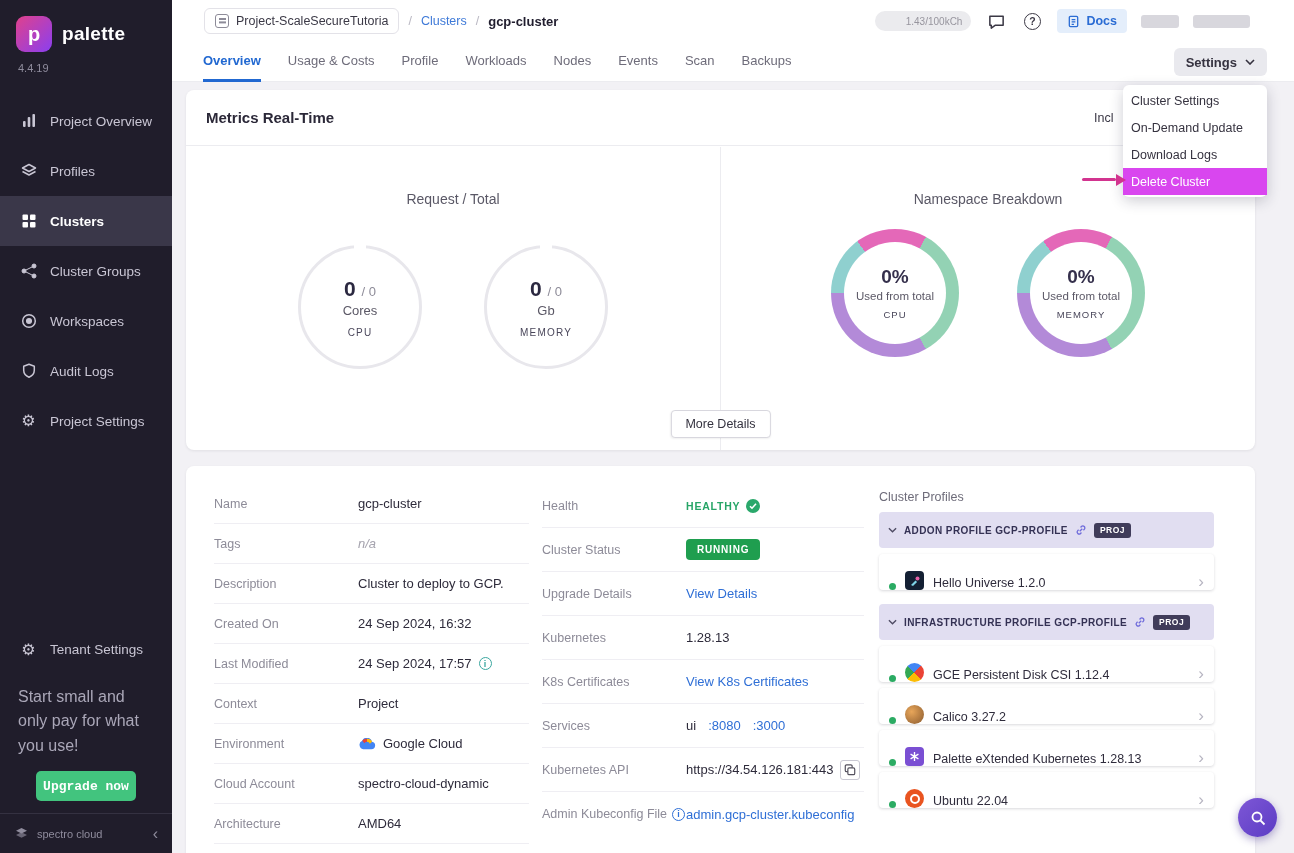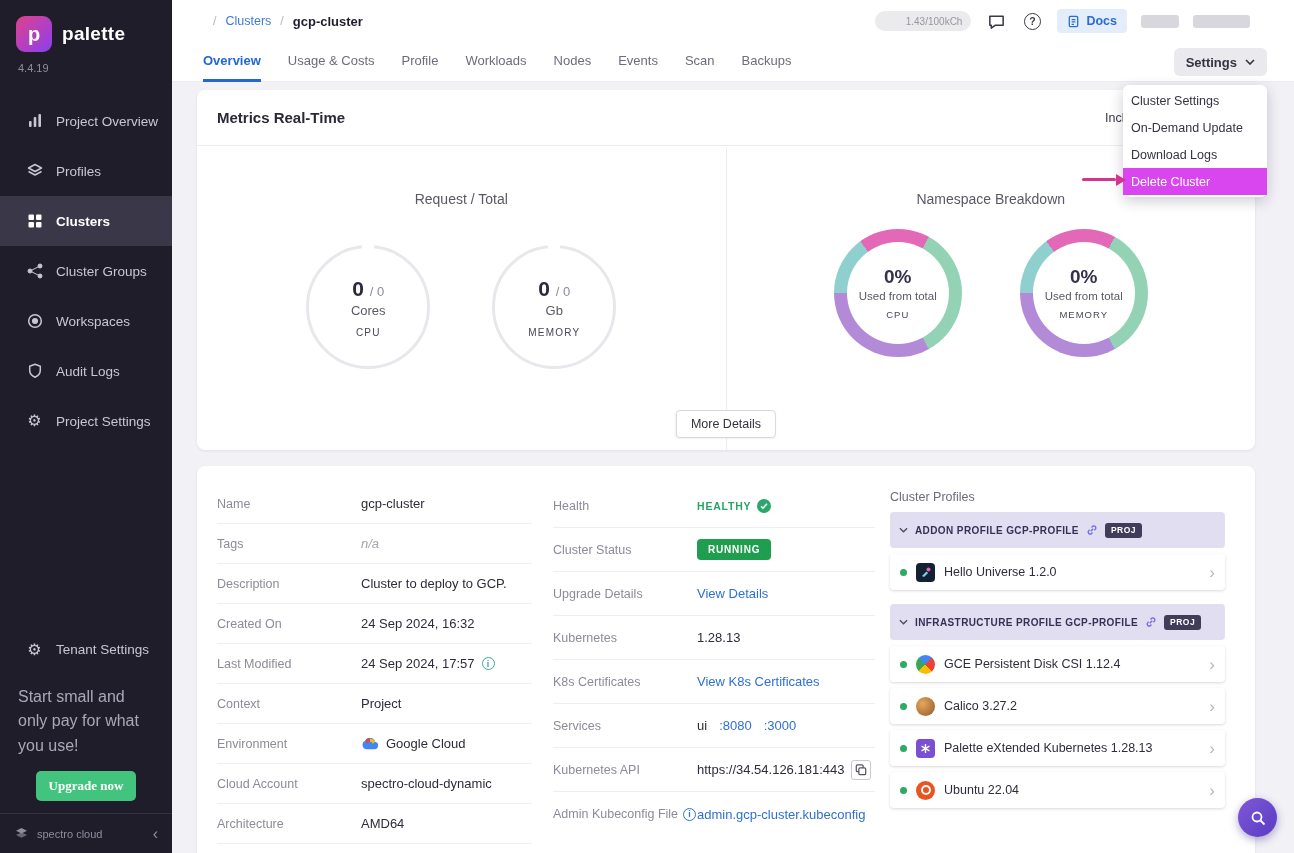--- a/index.html
+++ b/index.html
@@ -7,28 +7,28 @@
   body { font-family:"Liberation Sans", sans-serif; background:#f2f1f5; position:relative; }
   svg { display:block; }
 
   
   .sidebar { position:absolute; left:0; top:0; width:172px; height:853px; background:#201d2b; color:#c9c6d4; display:flex; flex-direction:column; z-index:10; }
   .logo-row { display:flex; align-items:center; gap:10px; padding:16px 16px 0 16px; }
   .logo-mark { width:36px; height:36px; border-radius:9px; background:linear-gradient(135deg,#e0418c,#8a3ff0); color:#fff; font-weight:bold; font-size:20px; display:flex; align-items:center; justify-content:center; }
   .logo-text { color:#fff; font-size:19px; font-weight:600; letter-spacing:.3px; }
   .version { font-size:11px; color:#8f8c9d; padding:10px 0 0 18px; }
   .nav { margin-top:22px; }
-  .nav-item { height:50px; display:flex; align-items:center; gap:13px; padding-left:26px; font-size:13.5px; color:#c9c6d4; cursor:pointer; }
+  .nav-item { height:50px; display:flex; align-items:center; gap:13px; padding-left:20px; font-size:13.5px; color:#c9c6d4; cursor:pointer; }
   .nav-item.active { background:#3a3749; color:#ffffff; font-weight:600; }
   .nav-item .ni { width:17px; height:17px; flex:0 0 17px; display:flex; align-items:center; justify-content:center; }
   .nav-item .ni svg { width:16px; height:16px; }
   .gear-glyph { font-size:16px; line-height:1; }
   .side-bottom { margin-top:auto; }
   .promo { padding:10px 18px 4px 18px; font-size:16px; line-height:1.55; color:#aaa7b8; }
-  .upgrade-btn { display:block; margin:8px auto 12px auto; width:100px; height:30px; border:none; border-radius:5px; background:#42c47e; color:#fff; font-size:13px; font-weight:600; font-family:Liberation Serif, serif; cursor:pointer; }
+  .upgrade-btn { display:block; margin:8px auto 12px auto; width:100px; height:30px; border:none; border-radius:5px; background:#42c47e; color:#fff; font-size:13px; font-weight:600; font-family:Liberation Mono, monospace; cursor:pointer; }
   .side-footer { height:40px; border-top:1px solid #343141; display:flex; align-items:center; gap:8px; padding:0 14px; color:#8f8c9d; font-size:11px; }
   .collapse { margin-left:auto; font-size:16px; color:#8f8c9d; cursor:pointer; }
 
   
   .main { position:absolute; left:172px; top:0; right:0; bottom:0; }
   .topbar { position:absolute; top:0; left:0; right:0; height:82px; background:#fff; border-bottom:1px solid #ececf0; }
   .crumbrow { height:42px; display:flex; align-items:center; padding:0 44px 0 32px; }
   .proj-pill { display:flex; align-items:center; gap:7px; height:26px; padding:0 10px; border:1px solid #e3e2e8; border-radius:6px; background:#fff; cursor:pointer; }
   .proj-pill .pp-ic { width:14px; height:14px; border:1.4px solid #8d8b98; border-radius:3px; position:relative; }
   .proj-pill .pp-ic::after { content:""; position:absolute; left:2.5px; right:2.5px; top:3px; height:1.6px; background:#8d8b98; box-shadow:0 3.4px 0 #8d8b98; }
@@ -42,21 +42,21 @@
   .help-circle { width:17px; height:17px; border:1.5px solid #3b3845; border-radius:50%; color:#3b3845; font-size:10.5px; font-weight:bold; display:flex; align-items:center; justify-content:center; }
   .docs-btn { display:flex; align-items:center; gap:6px; height:24px; padding:0 10px; background:#e4eefb; border-radius:4px; color:#2a6cd4; font-size:12.5px; font-weight:600; cursor:pointer; }
   .redact { height:13px; border-radius:3px; background:#d8d7dd; }
   .redact.r1 { width:38px; } .redact.r2 { width:57px; }
 
   .tabrow { height:40px; display:flex; align-items:stretch; gap:27px; padding-left:31px; }
   .tab { display:flex; align-items:center; font-size:13px; color:#6e6c7a; border-bottom:3px solid transparent; cursor:pointer; }
   .tab.active { color:#2168d1; font-weight:700; border-bottom-color:#2168d1; }
   .settings-btn { margin-left:auto; margin-right:27px; align-self:center; display:flex; align-items:center; gap:8px; height:28px; padding:0 12px; background:#e9e9ee; border-radius:6px; font-size:13px; font-weight:600; color:#35323f; cursor:pointer; }
 
-  .content { position:absolute; top:82px; left:0; right:0; bottom:0; overflow:hidden; padding:8px 39px 0 25px; background:#f2f1f5; }
+  .content { position:absolute; top:82px; left:0; right:0; bottom:0; overflow:hidden; padding:8px 39px 0 14px; background:#f2f1f5; }
   .card { background:#fff; border-radius:8px; box-shadow:0 1px 3px rgba(20,20,40,.08); }
 
   
   .metrics-card { position:relative; height:360px; }
   .m-titlerow { height:56px; display:flex; align-items:center; padding:0 20px; border-bottom:1px solid #ececf0; position:relative; }
   .m-title { font-size:15px; font-weight:700; color:#2b2838; }
   .m-clipped { position:absolute; left:908px; top:21px; font-size:12.5px; color:#3a3745; white-space:nowrap; }
   .m-body { position:absolute; top:57px; bottom:0; left:0; right:0; display:flex; }
   .m-half { flex:1; position:relative; display:flex; flex-direction:column; align-items:center; }
   .m-half.left { border-right:1px solid #ececf0; }
@@ -74,21 +74,21 @@
   .donut::before { content:""; position:absolute; inset:13px; background:#fff; border-radius:50%; }
   .donut > div { position:relative; z-index:1; }
   .d-pct { font-size:19px; font-weight:700; color:#35304c; text-align:center; }
   .d-cap { font-size:11.5px; color:#5b5866; margin-top:2px; text-align:center; }
   .d-metric { font-size:9.5px; letter-spacing:1px; color:#49465a; margin-top:7px; text-align:center; }
   .more-details { position:absolute; bottom:12px; left:50%; transform:translateX(-50%); background:#fff; border:1px solid #d8d7de; border-radius:4px; padding:6px 14px; font-size:12.5px; color:#34323f; font-family:inherit; cursor:pointer; box-shadow:0 1px 2px rgba(0,0,0,.06); }
 
   
   .details-card { position:relative; margin-top:16px; height:500px; }
   .col { position:absolute; top:18px; }
-  .col-left { left:20px; width:315px; }
+  .col-left { left:28px; width:315px; }
   .col-mid { left:356px; width:322px; }
   .col-right { left:693px; width:335px; top:24px; }
   .drow { display:flex; align-items:center; height:40px; border-bottom:1px solid #efeef3; }
   .mrow { display:flex; align-items:center; height:44px; border-bottom:1px solid #efeef3; }
   .lbl { width:144px; flex:0 0 144px; font-size:12.5px; color:#8d8b98; display:flex; align-items:center; gap:5px; }
   .val { font-size:13px; color:#2e2b3b; display:flex; align-items:center; gap:7px; }
   .val.muted { color:#a5a3ae; font-style:italic; }
   .link { color:#2f6fd6; cursor:pointer; }
   .healthy { font-size:10.5px; font-weight:700; letter-spacing:.8px; color:#27a567; display:flex; align-items:center; gap:6px; }
   .badge-running { background:#1f9e4f; color:#fff; font-size:10px; font-weight:700; letter-spacing:.8px; border-radius:4px; padding:5px 11px; }
@@ -96,21 +96,21 @@
   .info-teal { border:1.3px solid #3ba7a0; color:#3ba7a0; }
   .info-blue { border:1.3px solid #2f6fd6; color:#2f6fd6; }
   .copy-btn { width:20px; height:20px; border:1px solid #c9c8d3; border-radius:3px; display:flex; align-items:center; justify-content:center; cursor:pointer; background:#fff; }
   .ports { display:flex; gap:12px; }
 
   .cp-title { font-size:12.5px; color:#6e6c7a; margin-bottom:8px; }
   .cp-header { height:36px; background:#e1def1; border-radius:4px; display:flex; align-items:center; gap:7px; padding:0 9px; cursor:pointer; }
   .cp-header .chev svg { width:9px; height:6px; }
   .cp-header .hname { font-size:10px; font-weight:700; letter-spacing:.4px; color:#343154; }
   .proj-badge { background:#403c5a; color:#fff; font-size:8.5px; font-weight:700; letter-spacing:.5px; border-radius:3px; padding:2.5px 6px; }
-  .cp-item { height:36px; margin-top:6px; background:#fff; border-radius:4px; box-shadow:0 1px 3px rgba(20,20,40,.16); display:flex; align-items:center; gap:9px; padding:0 10px; cursor:pointer; }
+  .cp-item { height:36px; margin-top:6px; background:#fff; border-radius:4px; box-shadow:0 1px 3px rgba(20,20,40,.16); display:flex; align-items:flex-end; gap:9px; padding:0 10px; cursor:pointer; }
   .cp-item .dot { width:7px; height:7px; border-radius:50%; background:#2bab63; flex:0 0 7px; }
   .cp-item .pname { font-size:12.5px; color:#2f2c3c; }
   .cp-item .rchev { margin-left:auto; color:#b7b5c2; font-size:17px; line-height:1; }
   .cp-gap { height:14px; }
   .pic { width:19px; height:19px; flex:0 0 19px; border-radius:50%; position:relative; display:flex; align-items:center; justify-content:center; }
   .pic-hu { border-radius:4px; background:#142033; }
   .pic-gce { background:conic-gradient(from 45deg,#ea4335 0 25%,#fbbc05 25% 50%,#34a853 50% 75%,#4285f4 75% 100%); }
   .pic-calico { background:radial-gradient(circle at 35% 35%, #e8a65a, #8a5a2e); }
   .pic-pxk { border-radius:4px; background:#7a4fd3; }
   .pic-ubuntu { background:#e95420; }
@@ -216,20 +216,24 @@
         </span>
       <span>spectro cloud</span>
       <span class="collapse">‹</span>
     </div>
   </div>
 </div>
 
 <div class="main">
   <div class="topbar">
     <div class="crumbrow">
+      <div class="proj-pill">
+        <span class="pp-ic"></span>
+        <span>Project-ScaleSecureTutoria</span>
+      </div>
       <span class="crumb-sep">/</span>
       <span class="crumb-link">Clusters</span>
       <span class="crumb-sep">/</span>
       <span class="crumb-current" style="margin-left:0;">gcp-cluster</span>
       <div class="top-right">
         <div class="usage-pill">1.43/100kCh</div>
         <div class="icon-btn">
           <svg viewBox="0 0 20 20" width="19" height="19" fill="none" stroke="#3b3845" stroke-width="1.6" stroke-linejoin="round">
               <path d="M3 4.5h14v9.5H8.5L4.5 17v-3H3z"></path>
             </svg>

